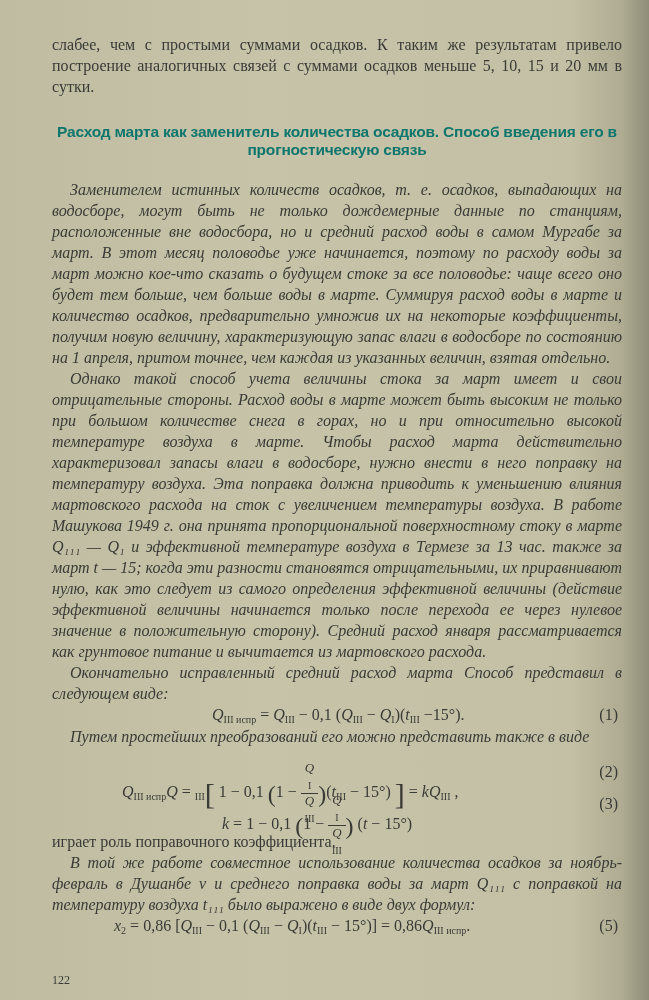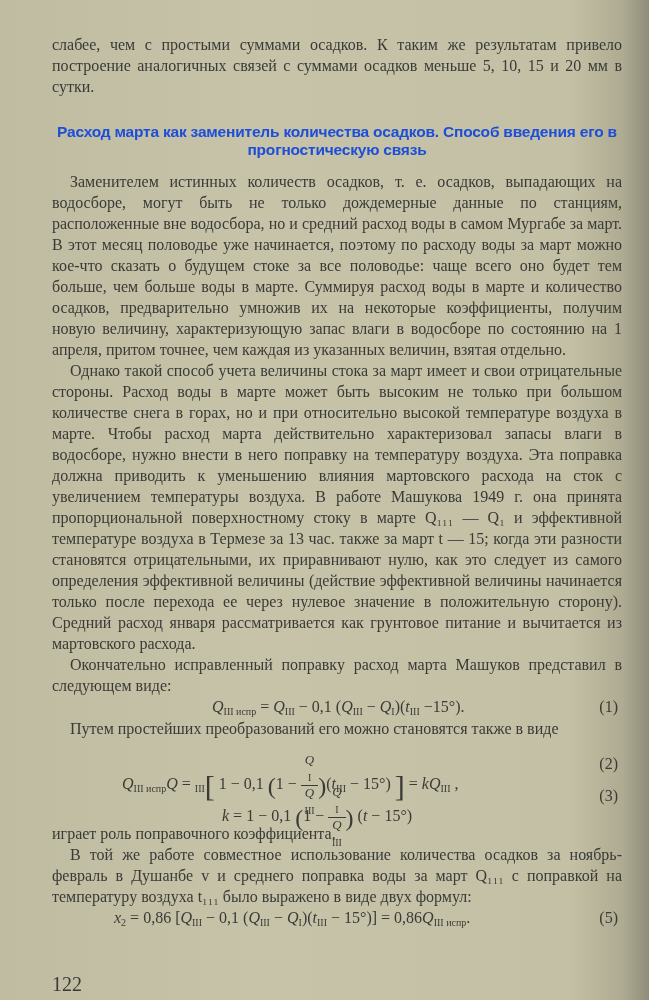--- a/index.html
+++ b/index.html
@@ -5,58 +5,58 @@
   html, body { margin:0; padding:0; }
   body {
     width:649px; height:1000px; overflow:hidden;
     background: linear-gradient(90deg, #bfbca1 0%, #c6c3a9 40%, #c3c0a5 88%, #aeab92 96%, #8f8c78 100%);
     font-family: "Liberation Serif", "DejaVu Serif", serif;
     color:#3a3a36;
     position:relative;
   }
   .page { position:absolute; left:52px; top:34px; width:570px; }
   p { margin:0; font-size:16px; line-height:21px; text-align:justify; }
-  .ind { text-indent:18px; }
+  .ind { text-indent:18px;font-style:italic; }
   .noind { text-indent:0; }
   h2 {
-    margin:26px 0 12px 0; font-size:15.5px; line-height:18px; font-weight:bold;
-    text-align:center; color:#1d4ed8; font-family:"Liberation Sans", "DejaVu Sans", sans-serif;
+    margin:26px 0 20px 0; font-size:15.5px; line-height:18px; font-weight:bold;
+    text-align:center; color:#0f766e; font-family:"Liberation Sans", "DejaVu Sans", sans-serif;
     letter-spacing:-0.2px;
   }
   .eq { position:relative; font-size:16px; height:22px; line-height:22px; }
   .eq .body { position:absolute; font-style:normal; white-space:nowrap; }
   .eq .num { position:absolute; right:4px; }
   .i { font-style:italic; }
   sub { font-size:10px; vertical-align:-3px; font-style:normal; }
   .big { height:52px; }
   .frac { display:inline-block; vertical-align:middle; text-align:center; font-size:13px; line-height:14px; }
   .frac span { display:block; padding:0 2px; }
   .frac .top { border-bottom:1px solid #3a3a36; }
   .brk { font-size:30px; vertical-align:middle; line-height:20px; }
   .par { font-size:24px; vertical-align:middle; line-height:20px; }
-  .pagenum { position:absolute; left:52px; top:973px; font-size:20px; }
+  .pagenum { position:absolute; left:52px; top:973px; font-size:12px; }
 </style>
 </head>
 <body>
 
 <div class="page">
   <p class="noind">слабее, чем с простыми суммами осадков. К таким же результатам привело построение аналогичных связей с суммами осадков меньше 5, 10, 15 и 20 мм в сутки.</p>
 
   <h2>Расход марта как заменитель количества осадков. Способ введения его в прогностическую связь</h2>
 
   <p class="ind">Заменителем истинных количеств осадков, т. е. осадков, выпадающих на водосборе, могут быть не только дождемерные данные по станциям, расположенные вне водосбора, но и средний расход воды в самом Мургабе за март. В этот месяц половодье уже начинается, поэтому по расходу воды за март можно кое-что сказать о будущем стоке за все половодье: чаще всего оно будет тем больше, чем больше воды в марте. Суммируя расход воды в марте и количество осадков, предварительно умножив их на некоторые коэффициенты, получим новую величину, характеризующую запас влаги в водосборе по состоянию на 1 апреля, притом точнее, чем каждая из указанных величин, взятая отдельно.</p>
   <p class="ind">Однако такой способ учета величины стока за март имеет и свои отрицательные стороны. Расход воды в марте может быть высоким не только при большом количестве снега в горах, но и при относительно высокой температуре воздуха в марте. Чтобы расход марта действительно характеризовал запасы влаги в водосборе, нужно внести в него поправку на температуру воздуха. Эта поправка должна приводить к уменьшению влияния мартовского расхода на сток с увеличением температуры воздуха. В работе Машукова 1949 г. она принята пропорциональной поверхностному стоку в марте Q₁₁₁ — Q₁ и эффективной температуре воздуха в Термезе за 13 час. также за март t — 15; когда эти разности становятся отрицательными, их приравнивают нулю, как это следует из самого определения эффективной величины (действие эффективной величины начинается только после перехода ее через нулевое значение в положительную сторону). Средний расход января рассматривается как грунтовое питание и вычитается из мартовского расхода.</p>
-  <p class="ind">Окончательно исправленный поправку расход марта Машуков представил в следующем виде:</p>
+  <p class="ind">Окончательно исправленный средний расход марта Способ представил в следующем виде:</p>
 
   <div class="eq">
     <span class="body" style="left:160px;text-align:right;"><span class="i">Q</span><sub>III испр</sub> = <span class="i">Q</span><sub>III</sub> − 0,1 (<span class="i">Q</span><sub>III</sub> − <span class="i">Q</span><sub>I</sub>)(<span class="i">t</span><sub>III</sub> −15°).</span>
     <span class="num">(1)</span>
   </div>
 
-  <p class="ind">Путем простейших преобразований его можно становятся также в виде</p>
+  <p class="ind">Путем простейших преобразований его можно представить также в виде</p>
 
   <div class="eq big">
     <span class="body" style="left:70px; top:14px;"><span class="i">Q</span><sub>III испр</sub><span class="i">Q</span> = <sub>III</sub><span class="brk">[</span> 1 − 0,1 <span class="par">(</span>1 − <span class="frac"><span class="top"><span class="i">Q</span><sub>I</sub></span><span><span class="i">Q</span><sub>III</sub></span></span><span class="par">)</span>(<span class="i">t</span><sub>III</sub> − 15°) <span class="brk">]</span> = <span class="i">kQ</span><sub>III</sub> ,</span>
     <span class="num" style="top:14px;">(2)</span>
   </div>
 
 
   <div class="eq big" style="margin-top:-20px;">
     <span class="body" style="left:170px; top:14px;"><span class="i">k</span> = 1 − 0,1 <span class="par">(</span>1 − <span class="frac"><span class="top"><span class="i">Q</span><sub>I</sub></span><span><span class="i">Q</span><sub>III</sub></span></span><span class="par">)</span> (<span class="i">t</span> − 15°)</span>
     <span class="num" style="top:14px;">(3)</span>

